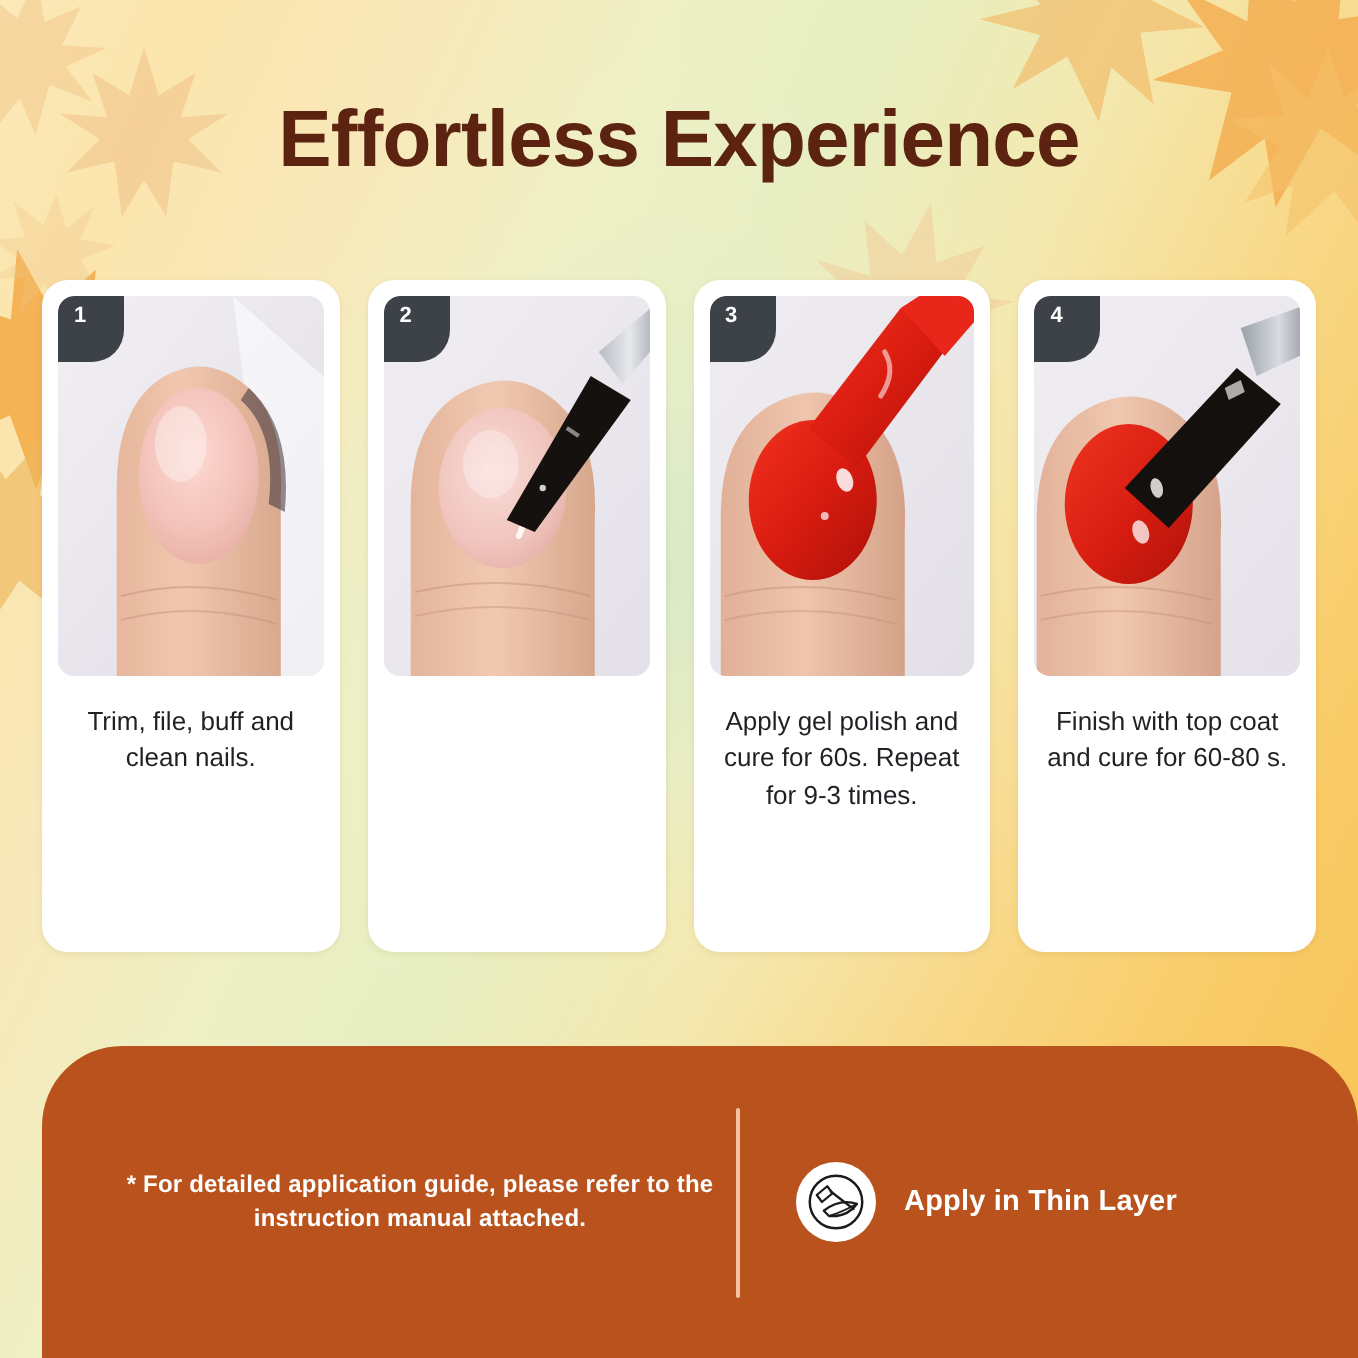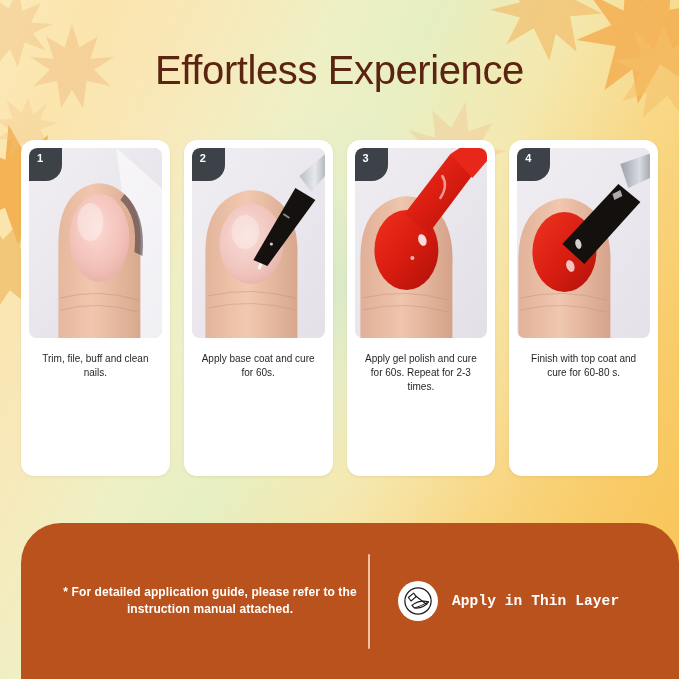--- a/index.html
+++ b/index.html
@@ -42,21 +42,21 @@
   .leaf svg { display: block; width: 100%; height: 100%; }
 
   
   .title {
     position: absolute;
     top: 48px;
     left: 0;
     width: 100%;
     text-align: center;
     font-size: 40px;
-    font-weight: 400;
+    font-weight: 700;
     letter-spacing: -0.4px;
     color: #5b2310;
     z-index: 5;
   }
 
   
   .cards {
     position: absolute;
     top: 140px;
     left: 21px;
@@ -104,21 +104,21 @@
     align-items: flex-start;
     justify-content: flex-start;
     padding: 4px 0 0 8px;
     z-index: 3;
   }
 
   .caption {
     margin-top: 14px;
     padding: 0 4px;
     text-align: center;
-    font-size: 10px;
+    font-size: 13px;
     line-height: 1.42;
     color: #1f2125;
     font-weight: 400;
   }
 
   
   .banner {
     position: absolute;
     left: 21px;
     right: 0;
@@ -154,21 +154,20 @@
     margin-left: 28px;
     display: flex;
     flex-direction: column;
     gap: 15px;
   }
 
   .feature {
     display: flex;
     align-items: center;
     gap: 14px;
-    font-family: Liberation Mono, monospace;
   }
 
   .feature-icon {
     width: 40px;
     height: 40px;
     border-radius: 50%;
     background: #ffffff;
     display: flex;
     align-items: center;
     justify-content: center;
@@ -312,21 +311,20 @@
           <path d="M76 120 q4 -8 2 -14" stroke="#ffffff" stroke-width="3" stroke-linecap="round" fill="none" opacity=".85"></path>
           <path d="M116 28 L142 6 L150 18 L128 44 Z" fill="url(#cap2)"></path>
           <path d="M70 112 L112 40 L132 52 L84 118 Z" fill="#15110f"></path>
           <path d="M100 66 L106 70" stroke="#ffffff" stroke-width="2" opacity=".5"></path>
           <circle cx="88" cy="96" r="1.6" fill="#ffffff" opacity=".8"></circle>
           <path d="M24 148 Q68 138 112 150" stroke="#c08f76" stroke-width="1" fill="none" opacity=".45"></path>
           <path d="M24 160 Q68 150 112 162" stroke="#c08f76" stroke-width="1" fill="none" opacity=".4"></path>
         </svg>
         <div class="badge">2</div>
       </div>
-      <div class="caption">Apply base coat and cure for 60s.</div>
     </div>
 
     <div class="card">
       <div class="thumb">
         <svg viewBox="0 0 150 190" preserveAspectRatio="xMidYMid slice">
           <defs>
             <linearGradient id="bg3" x1="0" y1="0" x2="1" y2="1">
               <stop offset="0%" stop-color="#f0edf2"></stop>
                 <stop offset="100%" stop-color="#e2dfe7"></stop>
             </linearGradient>
@@ -347,21 +345,21 @@
           <path d="M58 66 L104 6 L130 22 L82 86 Z" fill="url(#red3)"></path>
           <path d="M104 6 L138 -16 L150 2 L126 30 Z" fill="#e8271a"></path>
           <path d="M96 28 q6 10 -2 22" stroke="#ffffff" stroke-width="2.5" fill="none" opacity=".55" stroke-linecap="round"></path>
           <ellipse cx="76" cy="92" rx="4" ry="6" fill="#ffffff" opacity=".85" transform="rotate(-20 76 92)"></ellipse>
           <circle cx="66" cy="110" r="2" fill="#ffffff" opacity=".7"></circle>
           <path d="M16 150 Q58 140 102 152" stroke="#be8d74" stroke-width="1" fill="none" opacity=".45"></path>
           <path d="M16 162 Q58 152 102 164" stroke="#be8d74" stroke-width="1" fill="none" opacity=".4"></path>
         </svg>
         <div class="badge">3</div>
       </div>
-      <div class="caption">Apply gel polish and cure for 60s. Repeat for 2-3 times.</div>
+      <div class="caption">Apply gel polish and cure for 60s. Repeat for 9-3 times.</div>
     </div>
 
     <div class="card">
       <div class="thumb">
         <svg viewBox="0 0 150 190" preserveAspectRatio="xMidYMid slice">
           <defs>
             <linearGradient id="bg4" x1="0" y1="0" x2="1" y2="1">
               <stop offset="0%" stop-color="#f1eef3"></stop>
                 <stop offset="100%" stop-color="#e4e1e9"></stop>
             </linearGradient>

